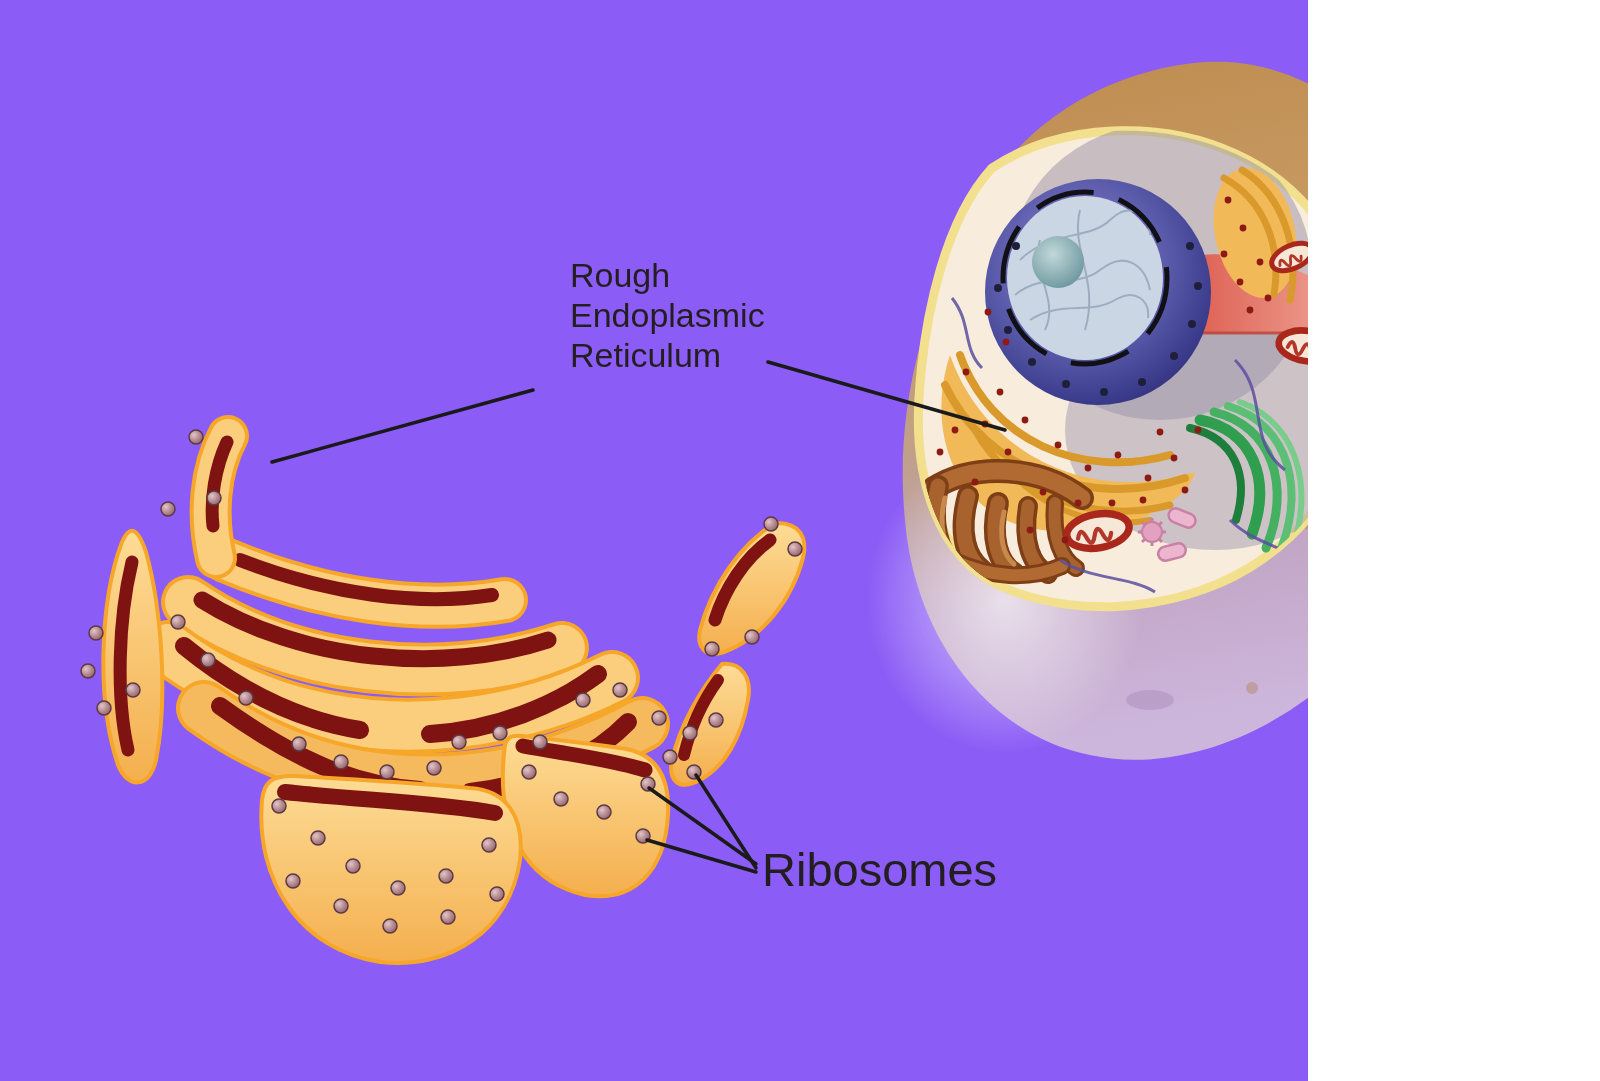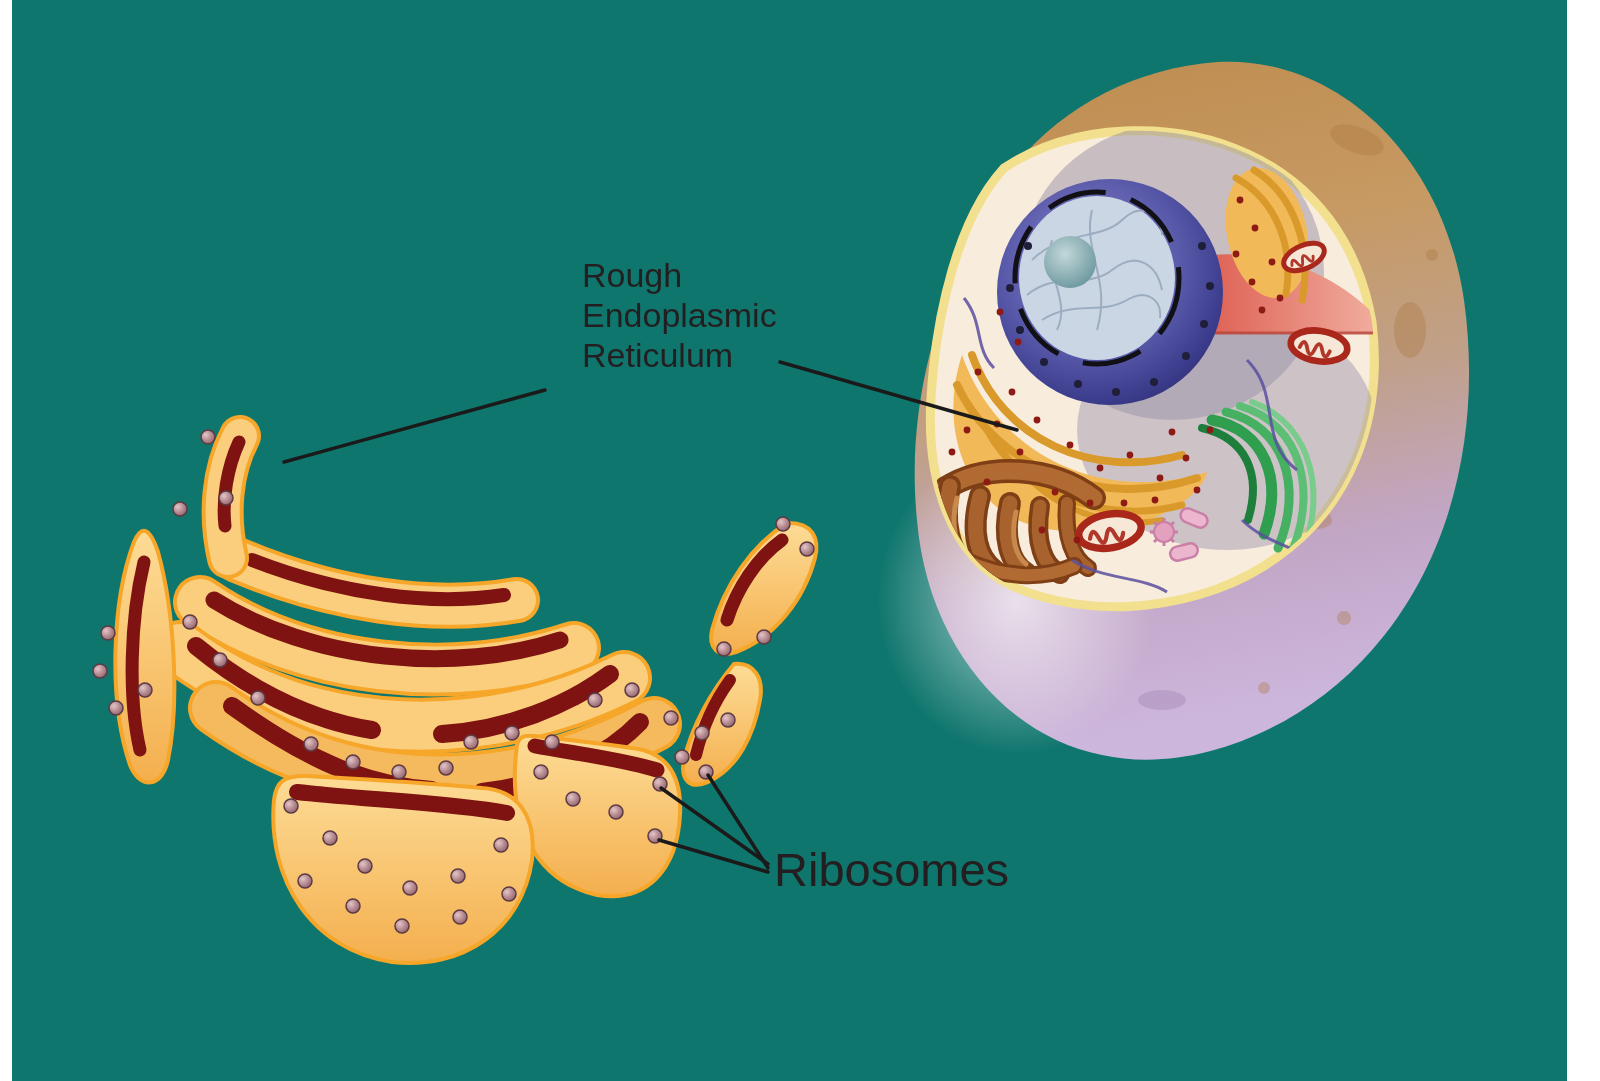--- a/index.html
+++ b/index.html
@@ -1,16 +1,16 @@
 <!DOCTYPE html>
 <html><head>
 <meta charset="utf-8">
 <style>
   html,body{margin:0;padding:0;background:#FFFFFF;}
-  .canvas{position:relative;width:1555px;height:1081px;background:#0f766e;overflow:hidden;margin-left:12px;}
+  .canvas{position:relative;width:1308px;height:1081px;background:#8b5cf6;overflow:hidden;}
   svg{position:absolute;left:0;top:0;}
   text{font-family:"Liberation Sans","DejaVu Sans",sans-serif;}
   .label-small{font-size:34px;fill:#231F20;}
   .label-big{font-size:47px;fill:#231F20;}
 </style>
 </head>
 <body>
 
 <div class="canvas">
 <svg width="1600" height="1081" viewBox="0 0 1600 1081">

